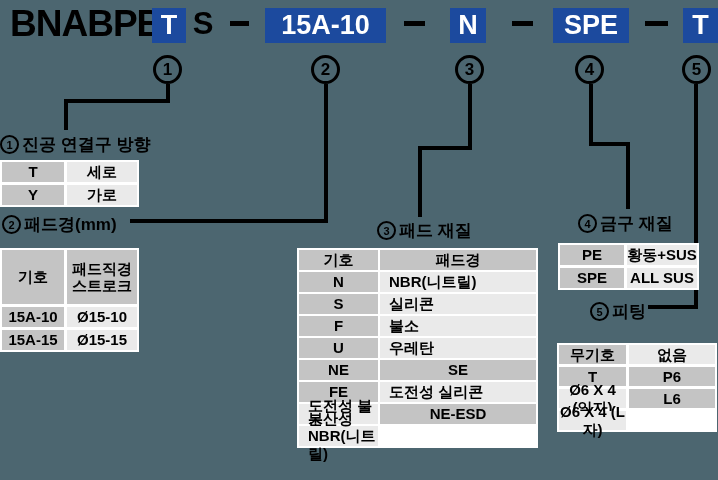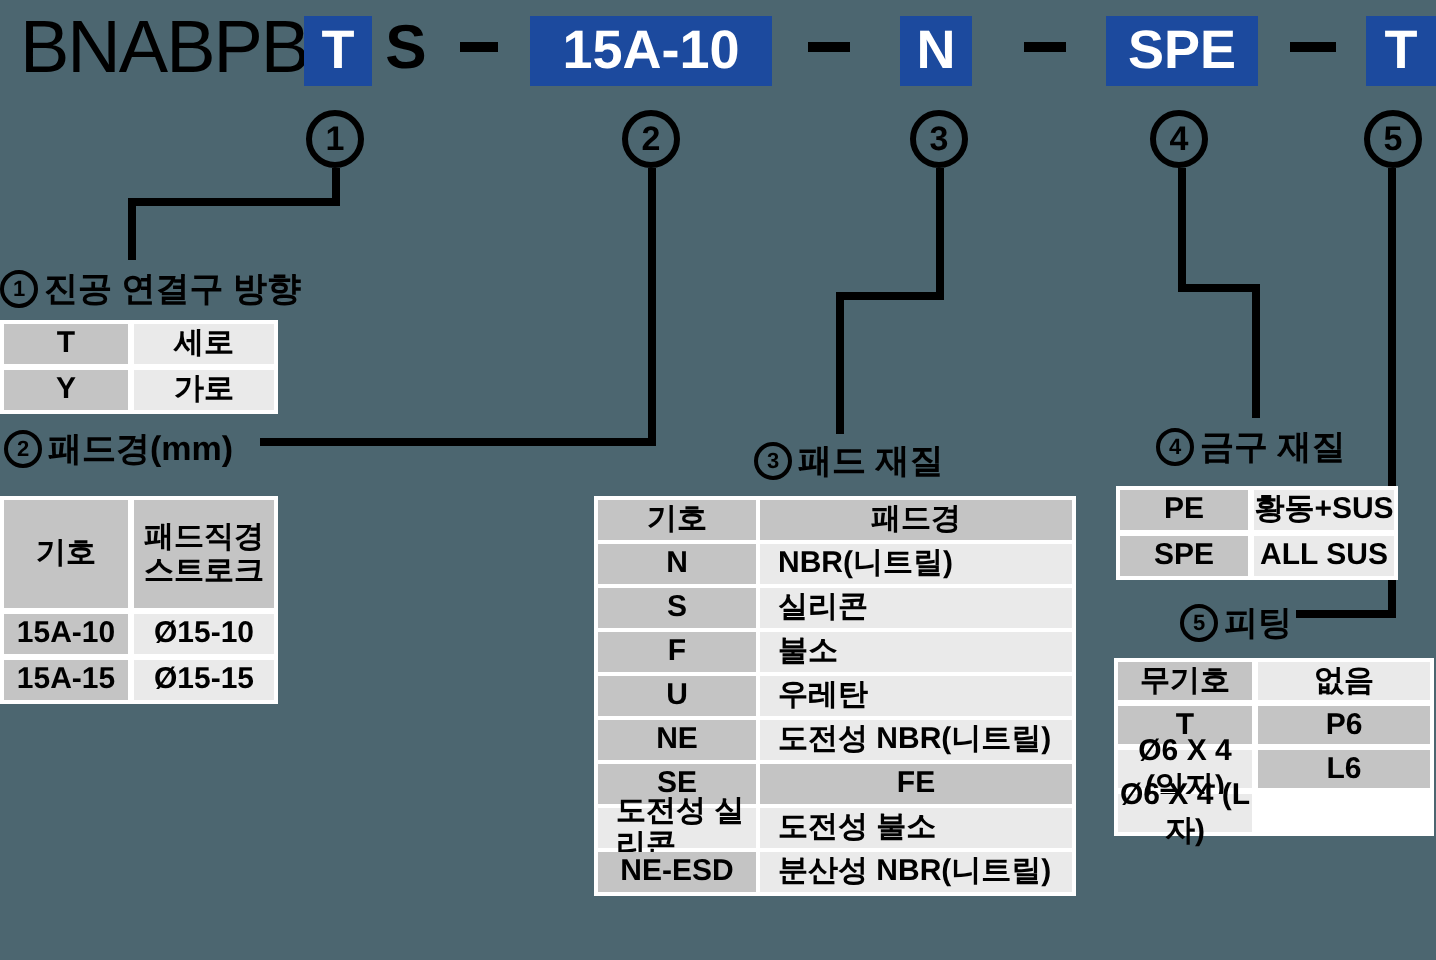--- a/index.html
+++ b/index.html
@@ -2,21 +2,21 @@
 <html style="--blue: #1c4a9e;"><head>
 <meta charset="utf-8">
 <style>
   html,body{margin:0;padding:0;}
   .canvas{position:relative;width:718px;height:480px;background:#4c6670;
           font-family:"Liberation Sans","DejaVu Sans",sans-serif;overflow:hidden;}
 
   
   .seg{position:absolute;display:flex;align-items:center;justify-content:center;
        font-weight:bold;color:#000;}
-  .seg.prefix{left:10px;top:4px;height:40px;font-size:37px;font-weight:400;letter-spacing:-1px;}
+  .seg.prefix{left:10px;top:4px;height:40px;font-size:37px;font-weight:700;letter-spacing:-1px;}
   .seg.blue{top:8px;height:35px;background:var(--blue);color:#fff;font-size:27px;font-weight:bold;}
   .seg.plain{top:4px;height:40px;font-size:31px;font-weight:900;}
   .seg.sep{top:21px;height:5px;background:#000;}
   .seg:nth-child(2){left:152px;width:34px;}
   .seg:nth-child(3){left:191px;width:24px;}
   .seg:nth-child(4){left:230px;width:19px;}
   .seg:nth-child(5){left:265px;width:121px;}
   .seg:nth-child(6){left:404px;width:21px;}
   .seg:nth-child(7){left:450px;width:36px;}
   .seg:nth-child(8){left:512px;width:21px;}
@@ -69,21 +69,21 @@
            grid-template-rows:54px 20px 20px;}
   #t3{left:297px;top:219px;}
   #t3 .tbl-title{margin-left:80px;}
   #t3 .tbl{margin-top:6px;grid-template-columns:79px 156px;grid-auto-rows:20px;gap:2px;}
   #t3 .cell.val{justify-content:flex-start;padding-left:9px;text-align:left;}
   #t4{left:558px;top:212px;}
   #t4 .tbl-title{margin-left:20px;}
   #t4 .tbl{margin-top:8px;grid-template-columns:64px 70px;grid-auto-rows:20px;}
   #t5{left:557px;top:300px;}
   #t5 .tbl-title{margin-left:33px;}
-  #t5 .tbl{margin-top:6px;grid-template-columns:67px 86px;grid-auto-rows:19px;}
+  #t5 .tbl{margin-top:20px;grid-template-columns:67px 86px;grid-auto-rows:19px;}
 </style>
 </head>
 <body>
 
 <div class="canvas">
 
   <div id="code-row">
       <div class="seg prefix">BNABPB</div>
       <div class="seg blue">T</div>
       <div class="seg plain">S</div>
@@ -156,21 +156,20 @@
         <div class="cell hdr">패드경</div>
         <div class="cell key">N</div>
         <div class="cell val">NBR(니트릴)</div>
         <div class="cell key">S</div>
         <div class="cell val">실리콘</div>
         <div class="cell key">F</div>
         <div class="cell val">불소</div>
         <div class="cell key">U</div>
         <div class="cell val">우레탄</div>
         <div class="cell key">NE</div>
-        <div class="cell val">도전성 NBR(니트릴)</div>
         <div class="cell key">SE</div>
         <div class="cell key">FE</div>
         <div class="cell val">도전성 실리콘</div>
         <div class="cell val">도전성 불소</div>
         <div class="cell key">NE-ESD</div>
         <div class="cell val">분산성 NBR(니트릴)</div>
       </div>
     </div>
   <div id="t4" class="table-block">
       <div class="tbl-title">

